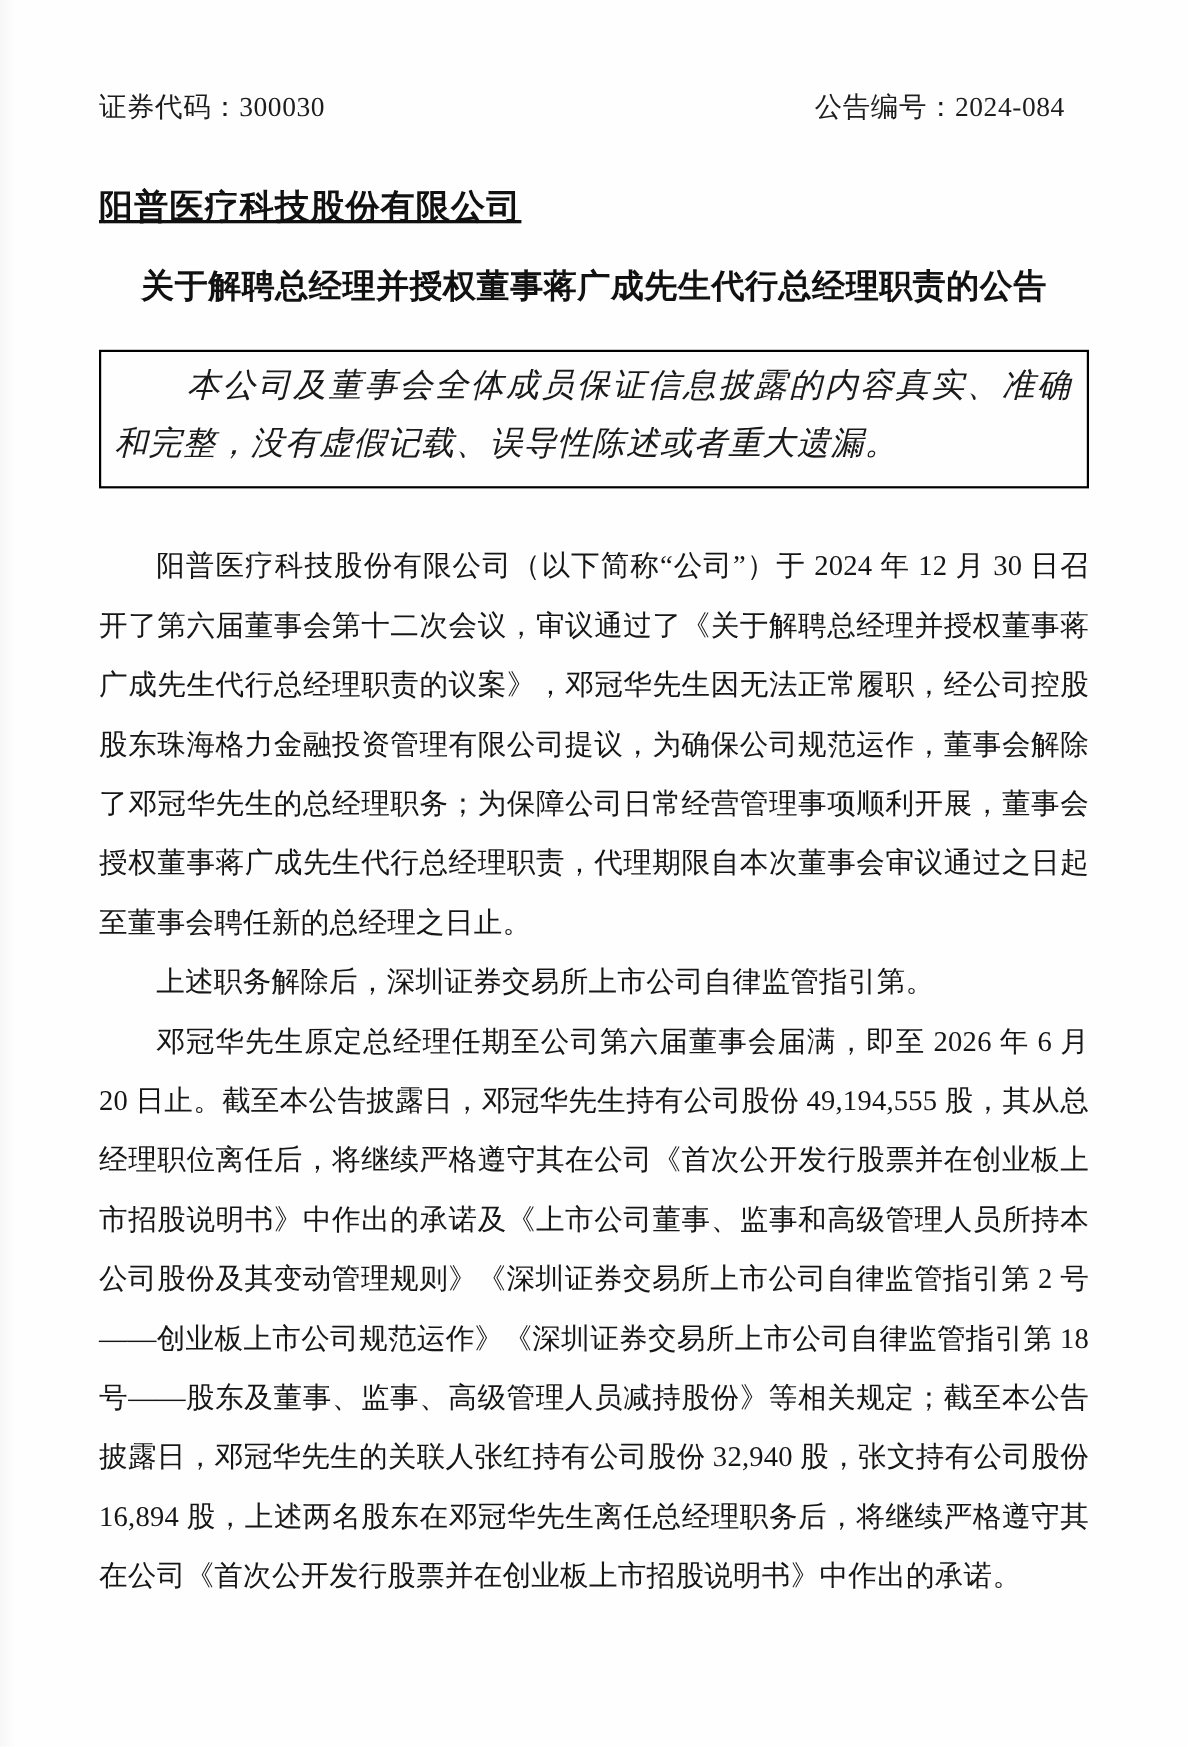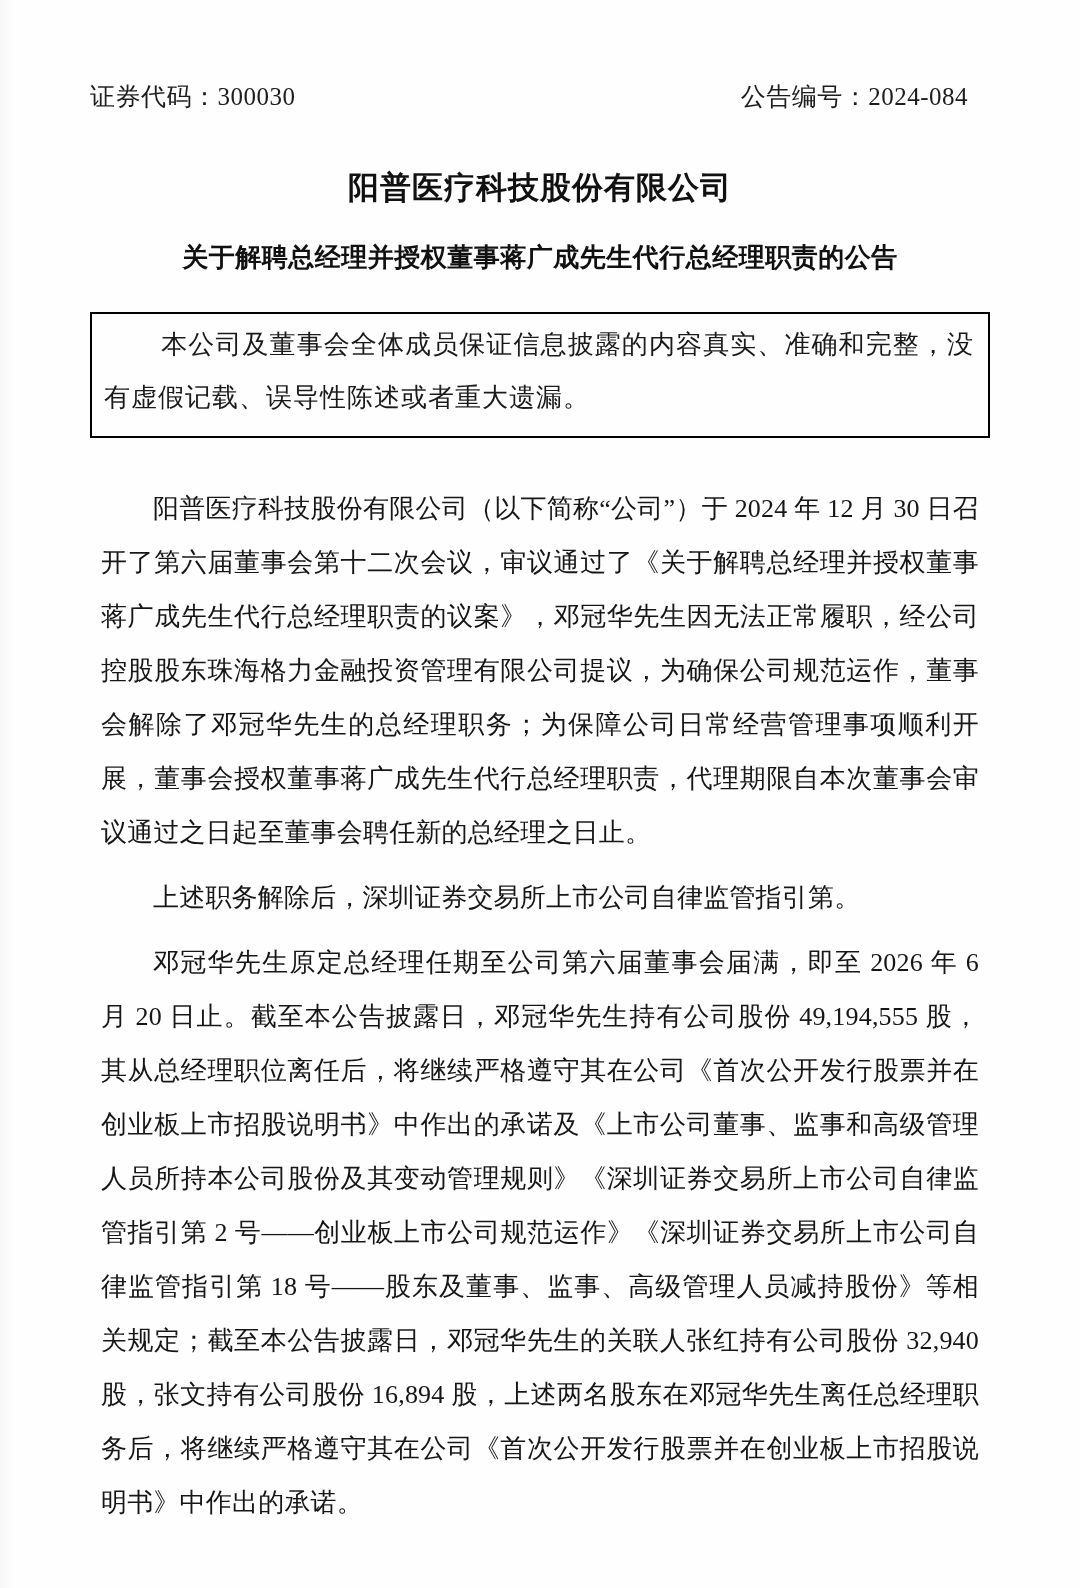--- a/index.html
+++ b/index.html
@@ -27,56 +27,57 @@
     justify-content: space-between;
     align-items: baseline;
     font-size: 25px;
     letter-spacing: 0.5px;
     padding-right: 22px;
     color: #1d1d1d;
     margin-top: 20px;
   }
   .company-title {
     margin: 54px 0 0 0;
-    text-align: center;
     font-family: "Liberation Sans", "DejaVu Sans", sans-serif;
     font-weight: 700;
     font-size: 31px;
     letter-spacing: 1px;
     color: #111111;
+    text-decoration: underline;
   }
   .announcement-title {
     margin: 31px 0 1px 0;
     text-align: center;
     font-family: "Liberation Sans", "DejaVu Sans", sans-serif;
     font-weight: 700;
-    font-size: 26px;
+    font-size: 30px;
     letter-spacing: 0.5px;
     color: #111111;
   }
   .disclaimer-box {
     box-sizing: border-box;
     margin-top: 37px;
     border: 2px solid #000000;
     padding: 4px 14px 12px 12px;
   }
   .disclaimer-box p {
     margin: 0;
-    font-size: 26px;
+    font-style: italic;
+    font-size: 30px;
     line-height: 53px;
     text-indent: 2.2em;
     text-align: justify;
     letter-spacing: 1px;
     color: #1a1a1a;
   }
   .body-text {
     margin-top: 44px;
   }
   .para {
-    margin: 11px;
+    margin: 0;
     font-size: 26px;
     line-height: 54px;
     text-align: justify;
     text-indent: 2em;
     letter-spacing: 0.2px;
     color: #161616;
   }
 </style>
 </head>
 <body>

